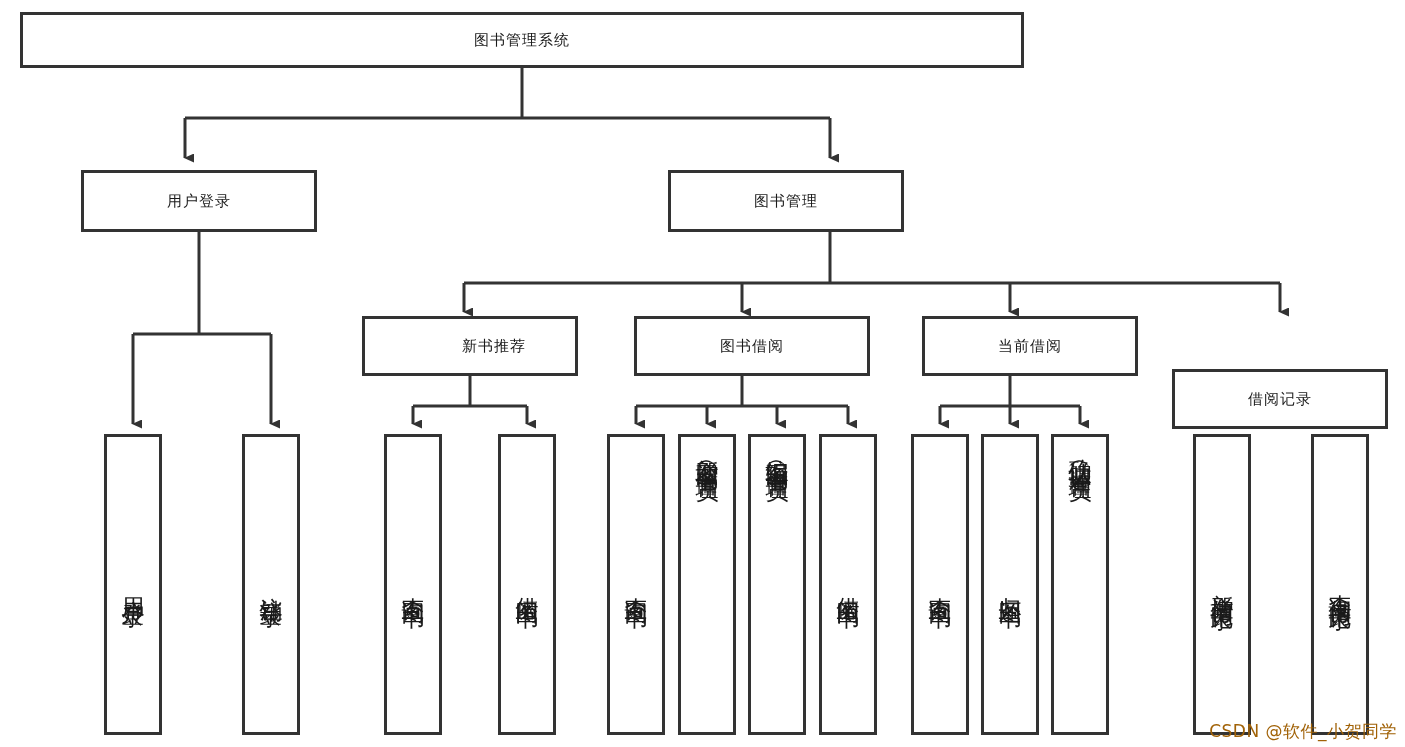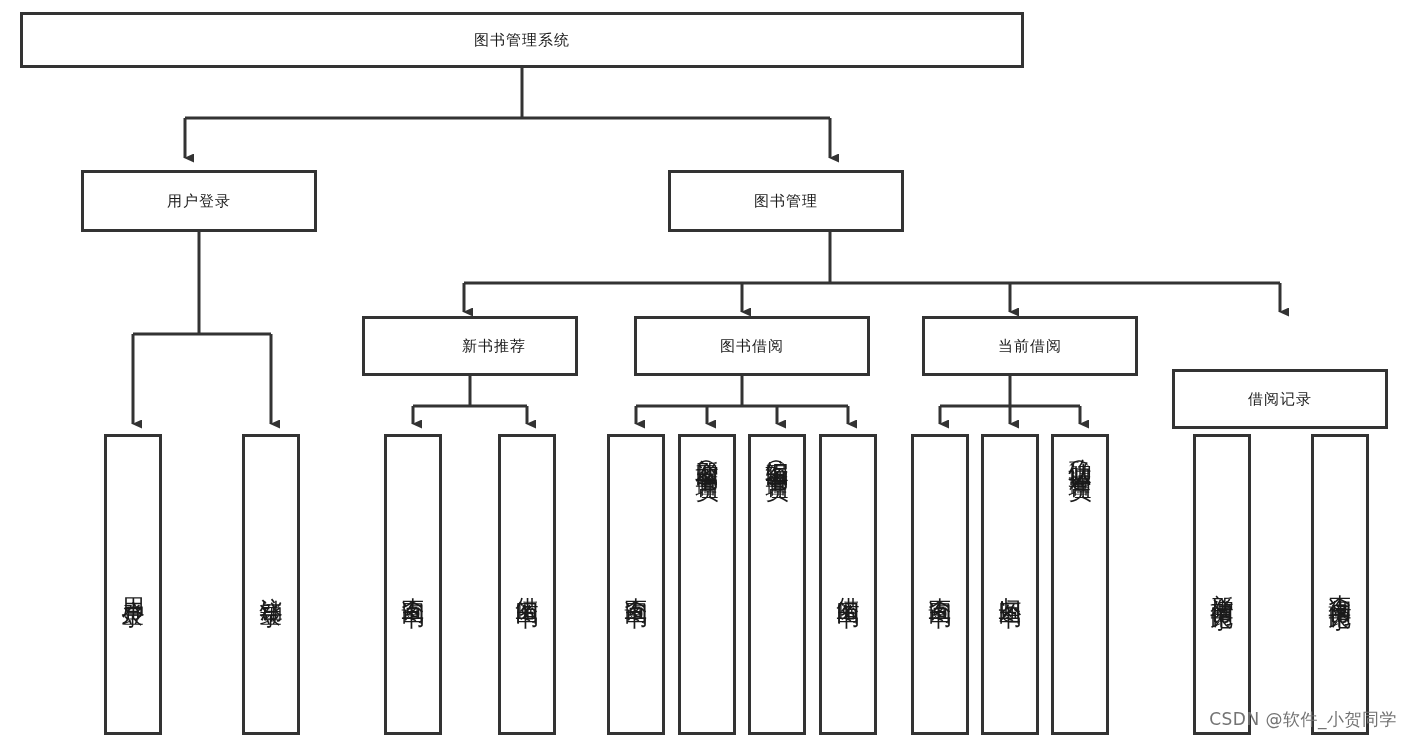--- a/index.html
+++ b/index.html
@@ -53,23 +53,23 @@
     white-space: nowrap;
     display: block;
   }
   .node.v.center {
     align-items: center;
     padding-top: 0;
   }
   .watermark {
     position: absolute;
     right: 8px;
-    bottom: 16px;
+    bottom: 4px;
     font-size: 17px;
-    color: #737373;
+    color: #a16207;
     white-space: nowrap;
     letter-spacing: 0.5px;
   }
 </style>
 </head>
 <body>
 
 <div id="canvas">
 
   <svg id="wires" viewBox="0 0 1405 747">

